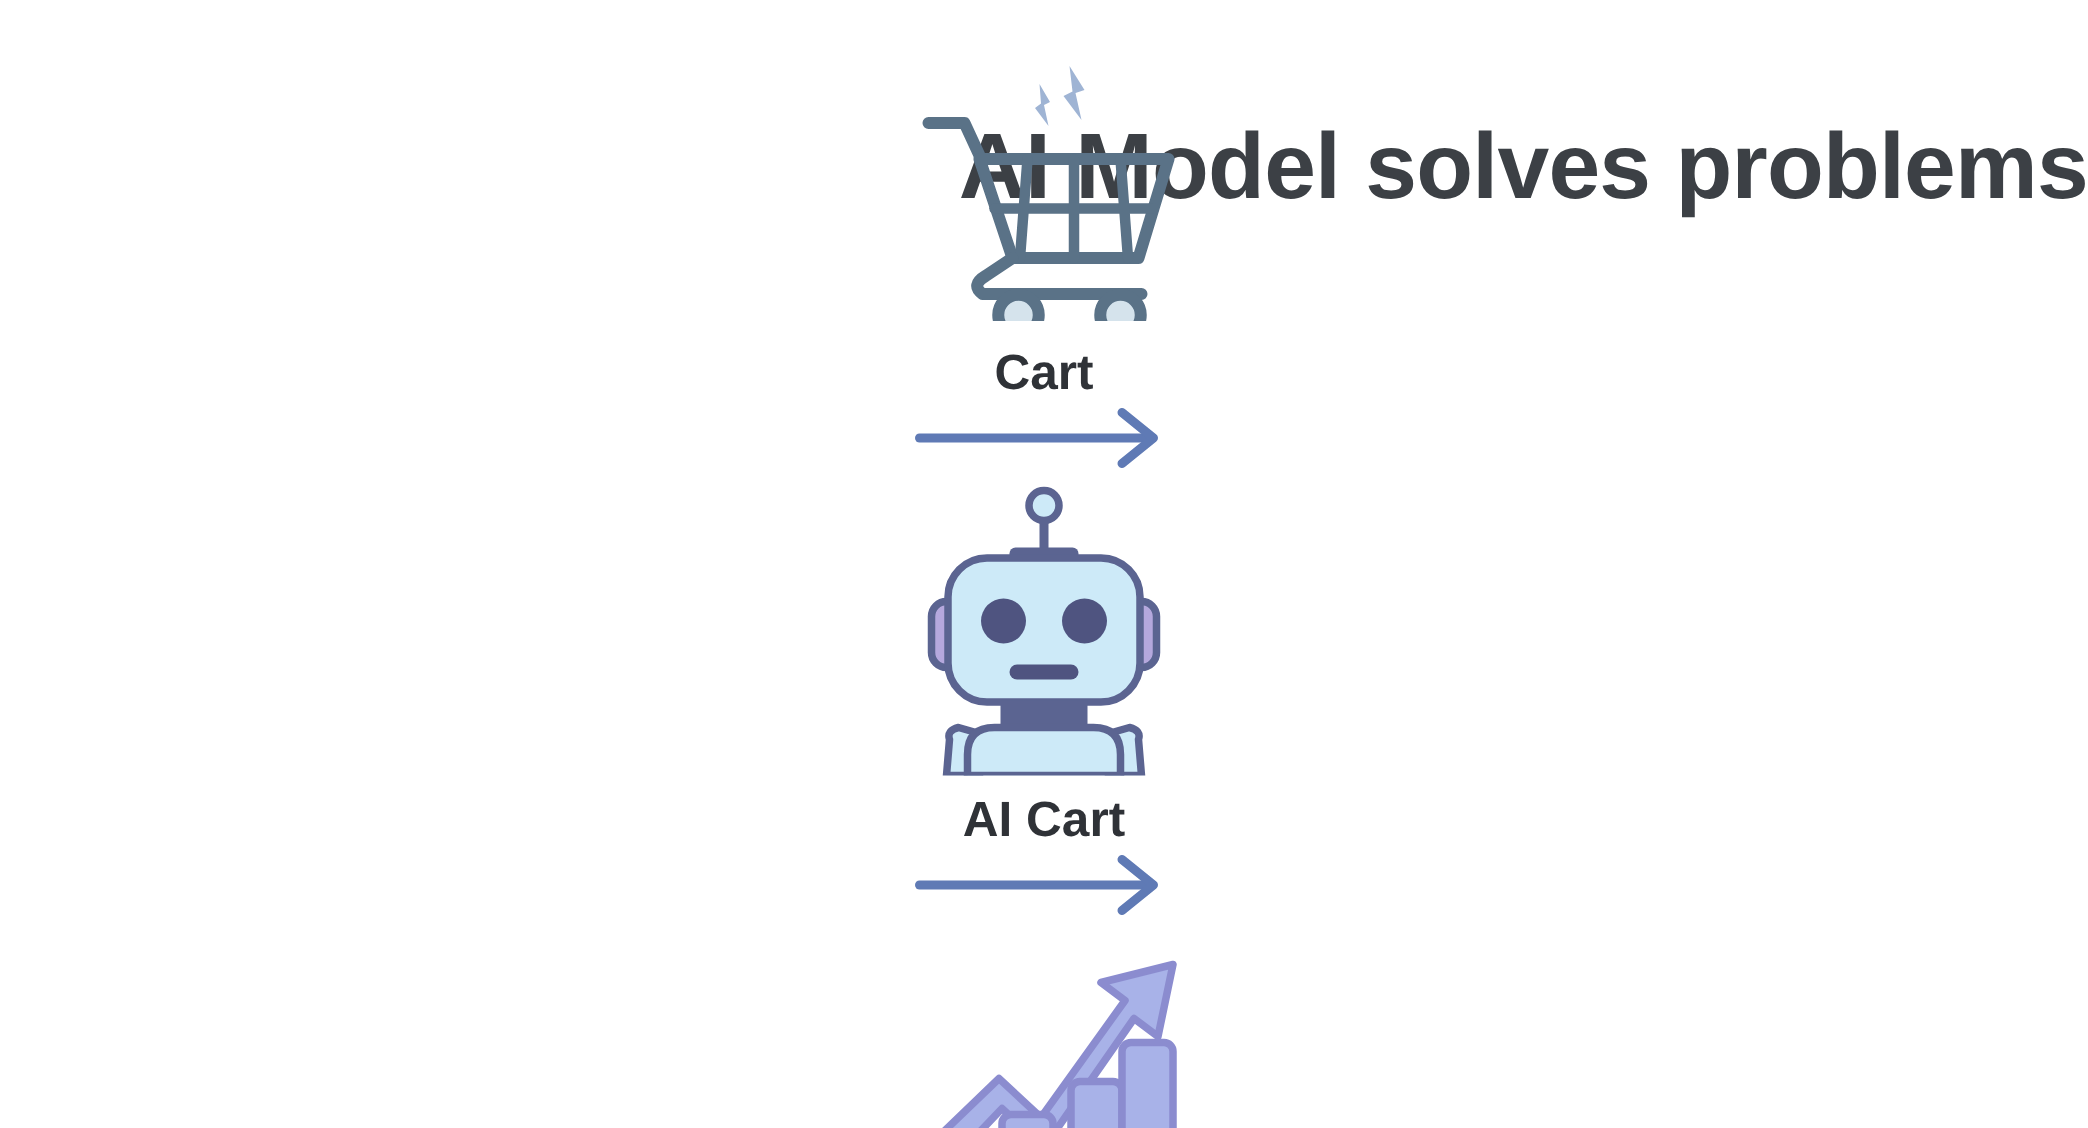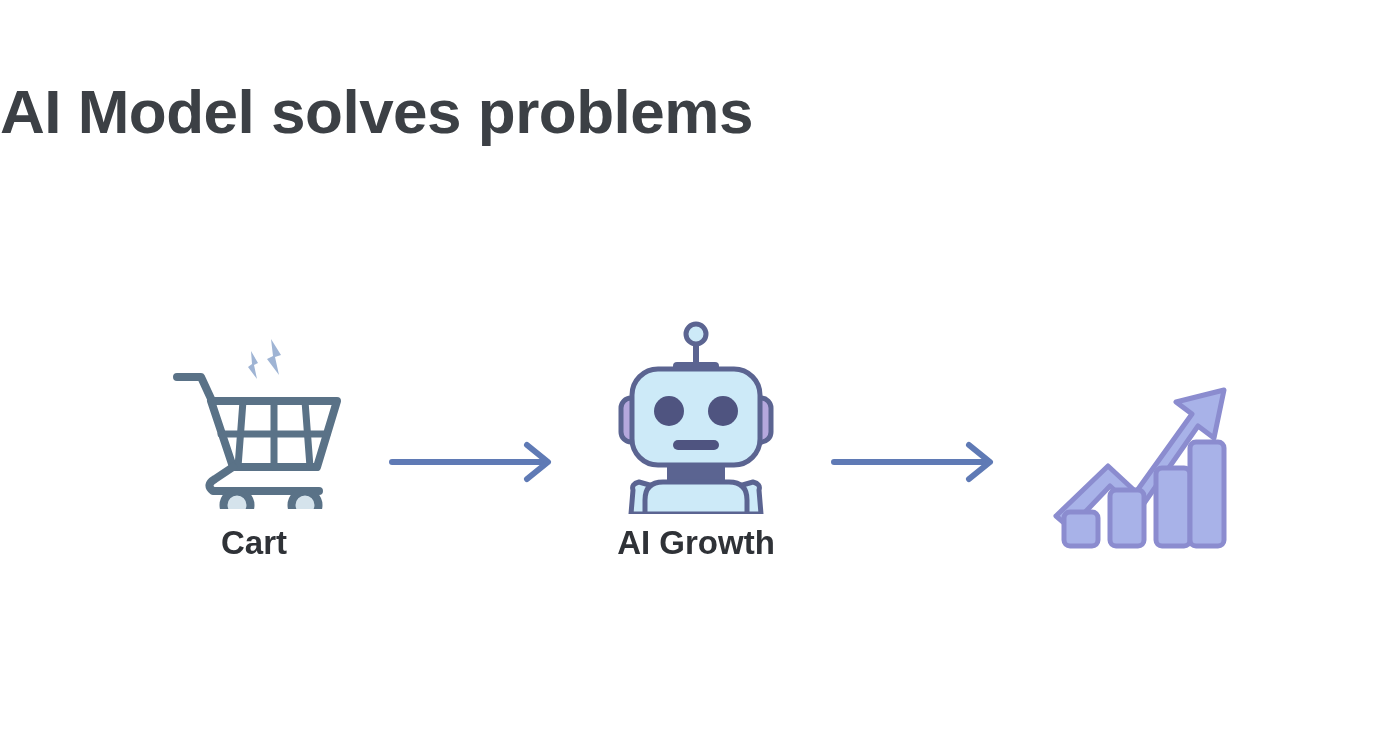--- a/index.html
+++ b/index.html
@@ -18,37 +18,38 @@
     position: relative;
     width: 1392px;
     height: 752px;
     background: #ffffff;
   }
   .page-title {
     position: absolute;
     top: 78px;
     left: 0;
     width: 1392px;
-    text-align: left;
+    text-align: right;
     font-family: "Liberation Sans", sans-serif;
     font-size: 62px;
     font-weight: bold;
     color: #3c4045;
     letter-spacing: -0.5px;
     line-height: 1.1;
     white-space: nowrap;
   }
   .flow {
     position: absolute;
     top: 272px;
     left: 0;
     width: 1392px;
     height: 290px;
     display: flex;
-    align-items: flex-end;
+    flex-direction: column;
+    align-items: center;
     justify-content: center;
   }
   .step {
     width: 246px;
     display: flex;
     flex-direction: column;
     align-items: center;
   }
   .step-icon {
     height: 200px;
@@ -140,21 +141,21 @@
 
           <rect x="66" y="150" width="58" height="18" fill="#5b6491"></rect>
 
           <path d="M32 176 Q30 170 38 168 L52 172 L52 200 L30 200 Z" fill="#cdeaf8" stroke="#5b6491" stroke-width="5" stroke-linejoin="round"></path>
 
           <path d="M158 176 Q160 170 152 168 L138 172 L138 200 L160 200 Z" fill="#cdeaf8" stroke="#5b6491" stroke-width="5" stroke-linejoin="round"></path>
 
           <path d="M44 200 L44 186 Q44 168 62 168 L128 168 Q146 168 146 186 L146 200 Z" fill="#cdeaf8" stroke="#5b6491" stroke-width="5" stroke-linejoin="round"></path>
         </svg>
       </div>
-      <div class="step-label">AI Growth</div>
+      <div class="step-label">AI Cart</div>
     </div>
 
     <div class="connector">
       <svg width="175" height="50" viewBox="0 0 175 50">
         <path d="M4 25 L156 25" stroke="#5f7ab5" stroke-width="6" stroke-linecap="round" fill="none"></path>
         <path d="M139 8 L160 25 L139 42" stroke="#5f7ab5" stroke-width="6" stroke-linecap="round" stroke-linejoin="round" fill="none"></path>
       </svg>
     </div>
 
     <div class="step">

